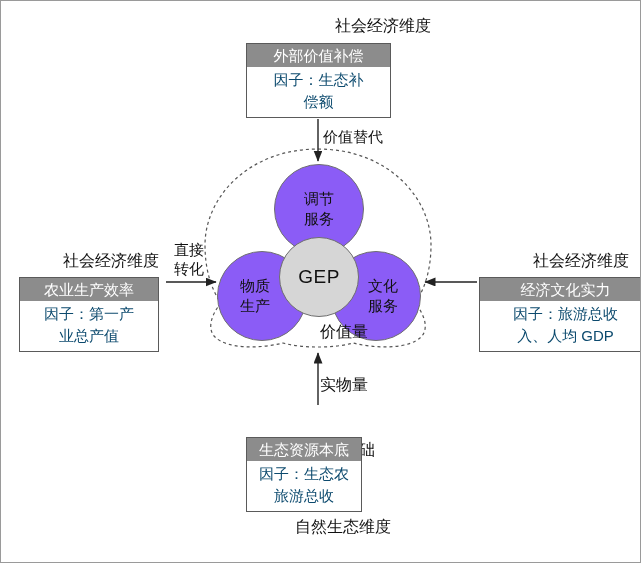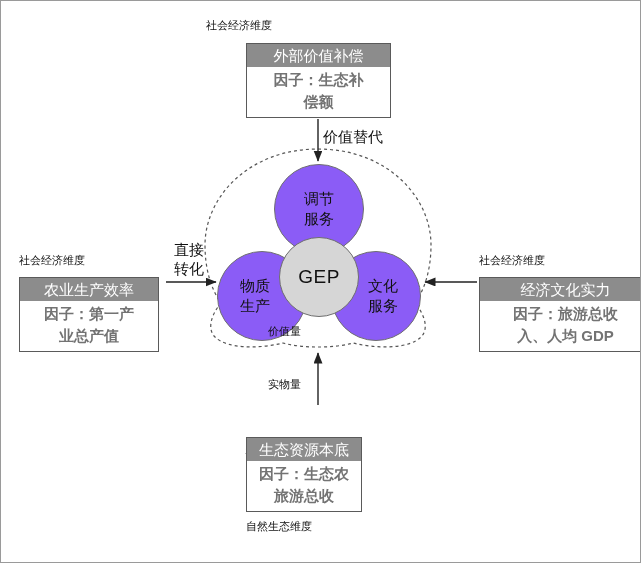--- a/index.html
+++ b/index.html
@@ -37,33 +37,32 @@
   .panel .hdr {
     background: #8c8c8c;
     color: #ffffff;
     font-size: 15px;
     line-height: 21px;
     padding: 1px 4px;
     white-space: nowrap;
     font-weight: normal;
   }
   .panel .body {
-    color: #737373;
+    color: #0c4a6e;
     font-size: 15px;
     line-height: 22px;
     padding: 2px 6px 4px 6px;
-    font-weight: bold;
   }
   
   .plain {
     position: absolute;
     color: #111111;
-    font-size: 11px;
+    font-size: 16px;
     line-height: 21px;
-    text-align: left;
+    text-align: right;
     white-space: nowrap;
   }
   .edge-label {
     position: absolute;
     color: #111111;
     font-size: 15px;
     line-height: 19px;
     text-align: center;
   }
   

